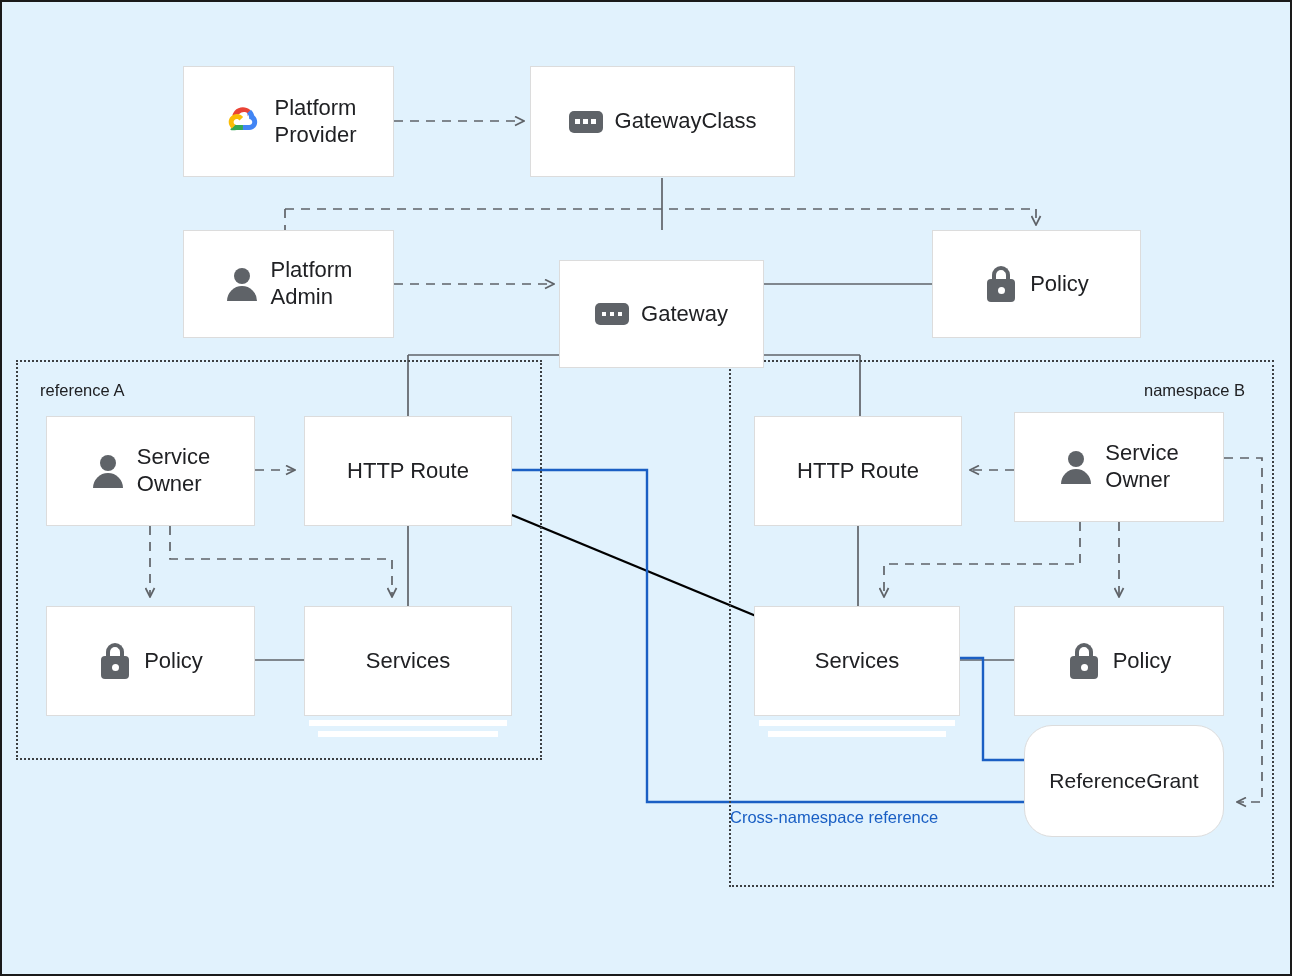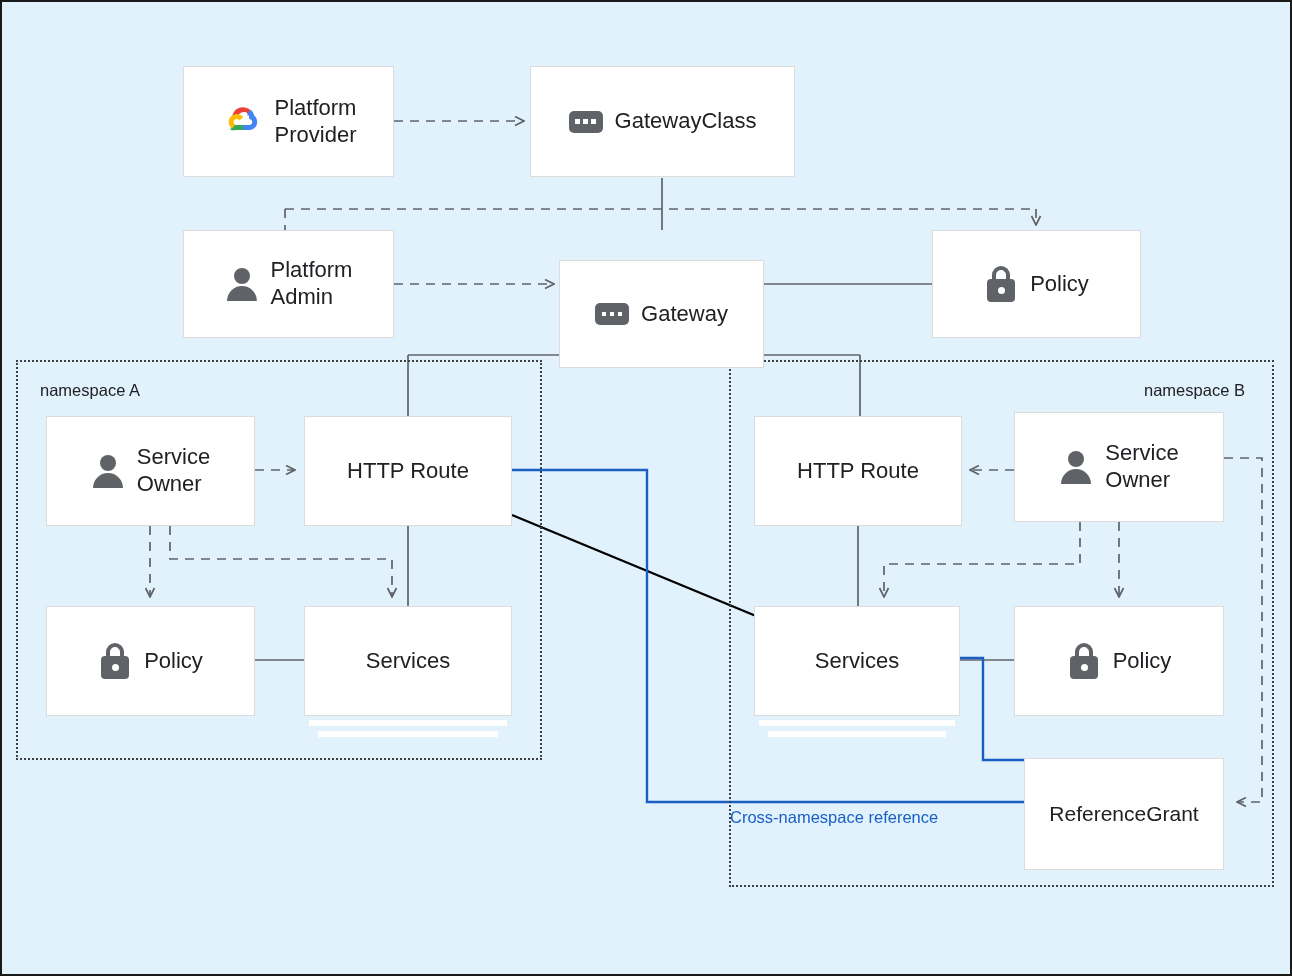--- a/index.html
+++ b/index.html
@@ -166,21 +166,21 @@
     </g>
 
     <path d="M510,513 L754,614" stroke="#000000" stroke-width="2.4" fill="none"></path>
 
     <path d="M509,468 L645,468 L645,800 L1022,800" stroke="#1a5fc4" stroke-width="2.4" fill="none"></path>
 
     <path d="M958,656 L981,656 L981,758 L1022,758" stroke="#1a5fc4" stroke-width="2.4" fill="none"></path>
   </svg>
 
   <div class="ns-box" style="left:14px; top:358px; width:526px; height:400px;"></div>
-  <div class="ns-label" style="left:38px; top:379px;">namespace A</div>
+  <div class="ns-label" style="left:38px; top:379px;">reference A</div>
 
   <div class="ns-box" style="left:727px; top:358px; width:545px; height:527px;"></div>
   <div class="ns-label" style="left:1142px; top:379px; text-align:right;">namespace B</div>
 
   <div class="node" style="left:181px; top:64px; width:211px; height:111px;">
     <span class="icon icon-gcloud">
       <svg viewBox="0 0 48 44" width="42" height="38" aria-hidden="true">
         <path d="M30.4 15.2 L33.3 10.2 L33.5 8.1 C28.3 3.4 20 3.9 15.4 9.2 C14.1 10.7 13.2 12.6 12.7 14.5 L14.5 14.2 L20.3 13.3 L20.8 12.8 C23.4 10 27.7 9.6 30.6 12 Z" fill="#ea4335"></path>
         <path d="M38.1 14.4 C37.4 11.9 36.1 9.7 34.3 7.9 L29.8 12.3 C31.4 13.6 32.3 15.6 32.3 17.7 L32.3 18.4 C34.3 18.4 35.9 20 35.9 22 C35.9 24 34.3 25.5 32.3 25.5 L25.1 25.5 L24.4 26.3 L24.4 30.6 L25.1 31.3 L32.3 31.3 C37.4 31.3 41.6 27.2 41.6 22 C41.6 18.9 40.2 16.2 38.1 14.4 Z" fill="#4285f4"></path>
         <path d="M17.9 31.3 L25.1 31.3 L25.1 25.5 L17.9 25.5 C17.4 25.5 16.9 25.4 16.4 25.2 L15.4 25.5 L10.9 29.9 L10.5 30.9 C12.6 32.4 15.2 31.3 17.9 31.3 Z" fill="#34a853"></path>
@@ -271,19 +271,19 @@
 
   <div class="node" style="left:1012px; top:604px; width:210px; height:110px;">
     <span class="icon icon-lock">
       <i class="shackle"></i>
         <i class="body"></i>
         <i class="hole"></i>
     </span>
     <span class="lbl">Policy</span>
   </div>
 
-  <div class="node small-lbl" style="left:1022px; top:756px; width:200px; height:112px;">
+  <div class="node small-lbl" style="left:1022px; top:723px; width:200px; height:112px;border-radius:28px;">
     <span class="lbl">ReferenceGrant</span>
   </div>
 
   <div class="xns-label" style="left:728px; top:806px; color:#1a5fc4;">Cross-namespace reference</div>
 
 </div>
 
 </body></html>

